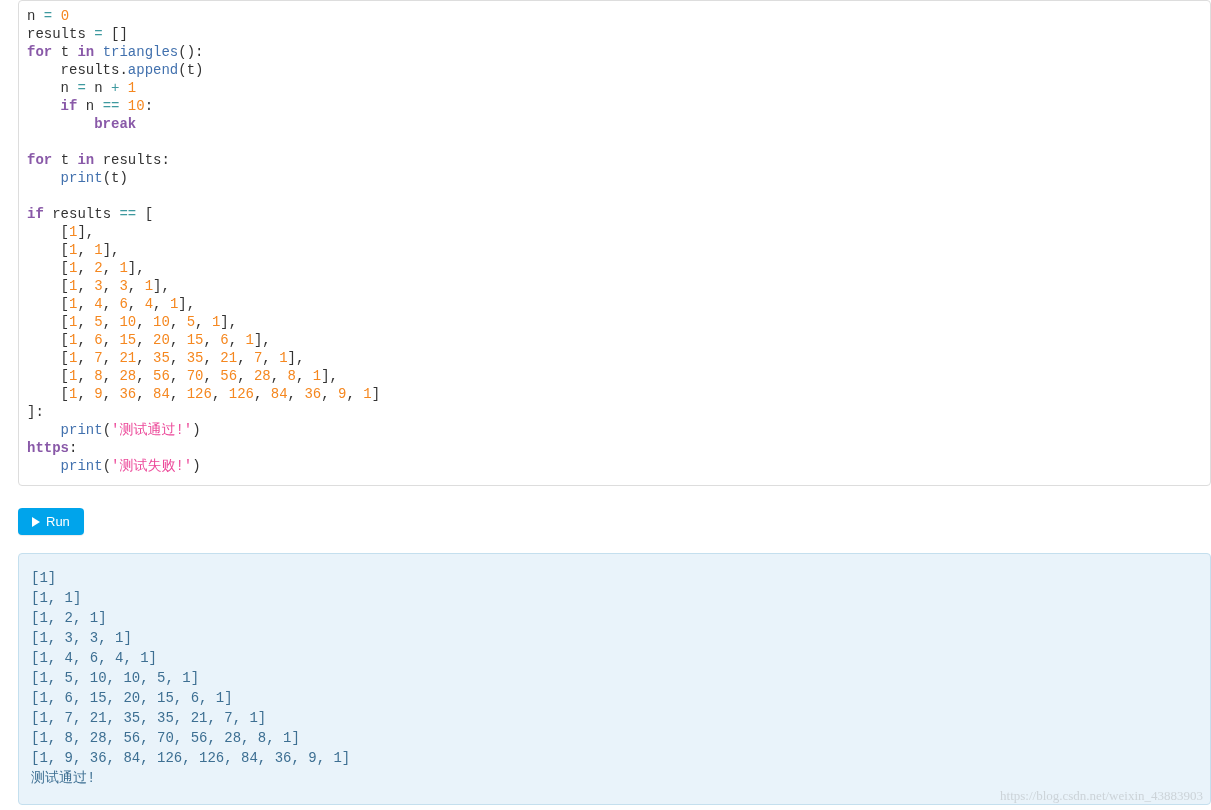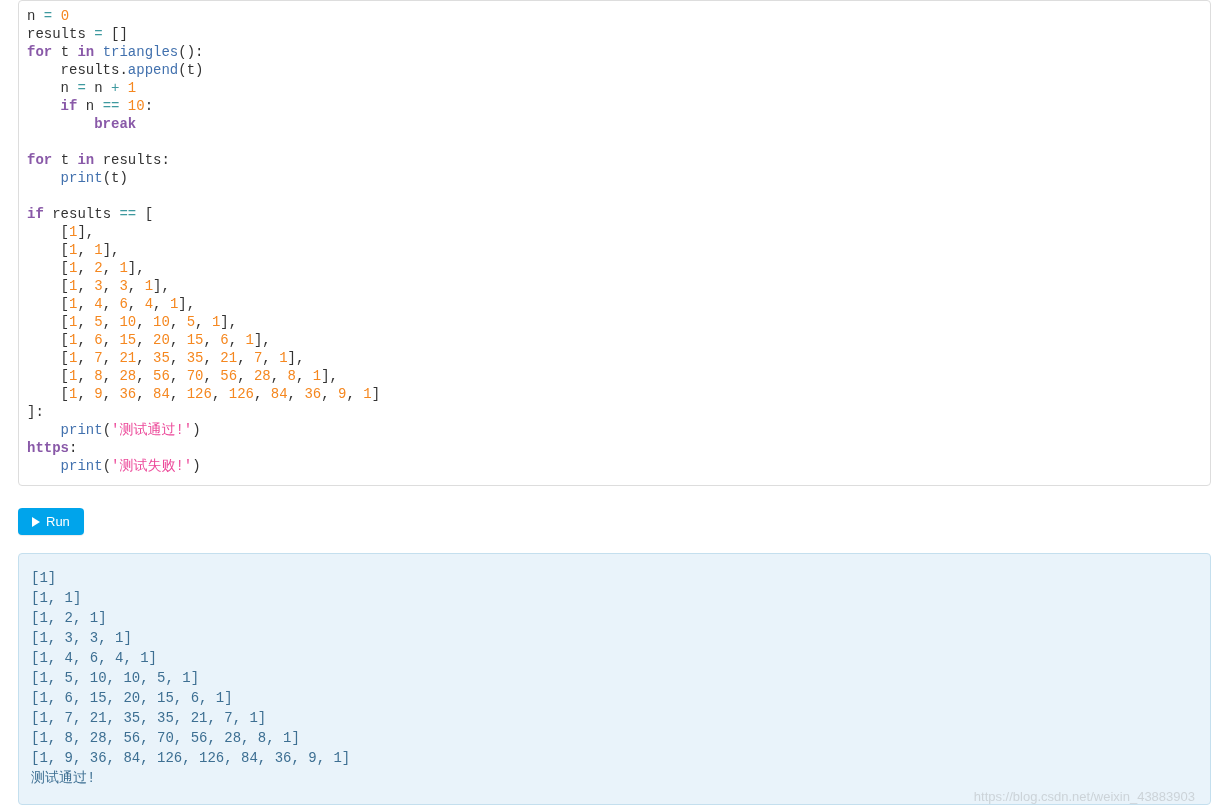--- a/index.html
+++ b/index.html
@@ -67,25 +67,25 @@
   }
   pre.output {
     font-family: Consolas, "Courier New", monospace;
     font-size: 14px;
     line-height: 20px;
     white-space: pre;
     color: #3d6f92;
   }
   .watermark {
     position: fixed;
-    right: 16px;
+    right: 8px;
     bottom: 6px;
     color: rgba(130,130,130,0.28);
     font-size: 13px;
-    font-family: Liberation Sans, sans-serif;
+    font-family: Liberation Serif, serif;
     pointer-events: none;
   }
 </style>
 </head>
 <body>
 
 <div class="code-container">
   <pre class="code" id="code"><span class="id">n</span> <span class="op">=</span> <span class="num">0</span>
 <span class="id">results</span> <span class="op">=</span> []
 <span class="kw">for</span> <span class="id">t</span> <span class="kw">in</span> <span class="fn">triangles</span>():

